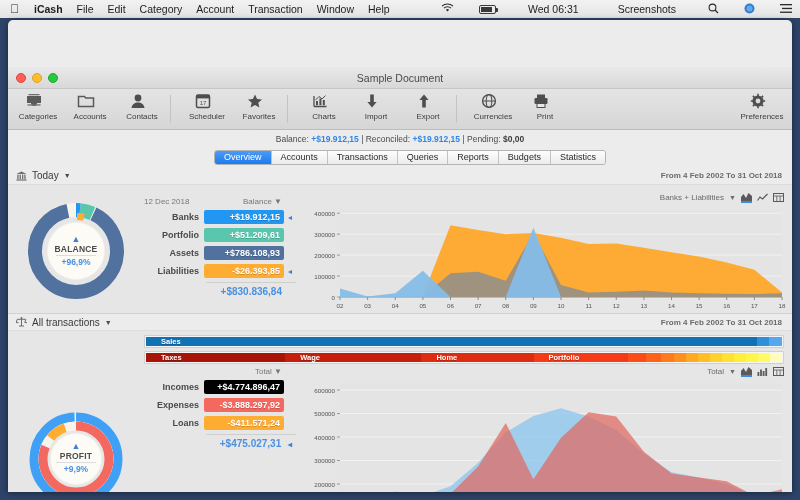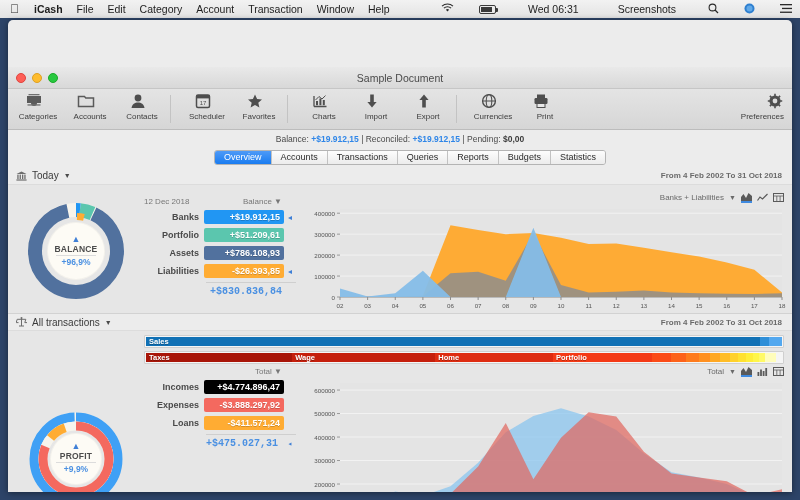--- a/index.html
+++ b/index.html
@@ -70,21 +70,21 @@
     position: relative;
   }
   .tgroup { display: flex; }
   .tsep { width: 1px; background: #c3c3c3; height: 28px; margin: 4px 6px; }
   .titem {
     width: 52px; display: flex; flex-direction: column; align-items: center;
     gap: 1px; cursor: default;
   }
   .titem .ico { height: 20px; display: flex; align-items: center; justify-content: center; color: #4e4e4e; }
   .titem .lbl { font-size: 8px; color: #3c3c3c; white-space: nowrap; margin-left: 8px; }
-  #prefs-item { position: absolute; right: 8px; top: 2px; align-items: flex-end; }
+  #prefs-item { position: absolute; right: 8px; top: 2px; }
 
   
   #statusline {
     height: 17px; background: #ececec;
     display: flex; align-items: center; justify-content: center;
     font-size: 8.5px; color: #4a4a4a;
   }
   .accent { color: #2f86e8; font-weight: bold; }
   .neutral { color: #3c3c3c; font-weight: bold;}
 
@@ -134,42 +134,42 @@
   .figs .fh { display:flex; justify-content: space-between; font-size: 8px; color:#777; margin-bottom: 4px; padding-right:14px;}
   .figs .frow { display: flex; align-items: center; margin-bottom: 4px; }
   .figs .fname { width: 60px; text-align: right; font-size: 9px; font-weight: bold; color: #4a4a4a; padding-right: 5px;}
   .figs .fchip {
     flex: 1; height: 14px; border-radius: 2px; color: #fff;
     font-size: 9px; font-weight: bold; display:flex; align-items:center; justify-content:flex-end;
     padding-right: 4px; text-shadow: 0 1px 0 rgba(0,0,0,.18);
   }
   .figs .arrow { width: 12px; text-align:center; color:#3f7fd6; font-size: 8px; }
   .figs .ftot-sep { height:1px; background:#cfcfcf; margin: 4px 0 3px 62px; }
-  .figs .ftot { text-align: right; font-size: 10px; font-weight: bold; color:#4a90e2; padding-right: 14px; font-family: Liberation Mono, monospace; }
+  .figs .ftot { text-align: right; font-size: 10px; font-weight: bold; color:#4a90e2; padding-right: 14px; }
 
   
   .chart-area { flex: 1; padding: 2px 6px 0 2px; position: relative; }
   .chart-tools {
     display:flex; align-items:center; justify-content:flex-end; gap: 5px;
     font-size: 8px; color:#6a6a6a; height: 12px; padding-right: 2px;
   }
   .chart-tools .ct-caret { font-size: 7px; }
   .ct-ico { display:inline-flex; align-items:center; }
   .ct-ico.sel { border-bottom: 2px solid #3f8ae0; padding-bottom:0px; }
   .plot { position: relative; }
   .plot svg { display: block; }
 
   
   .catbars { position: absolute; left: 136px; right: 8px; top: 4px; }
   .catbar {
     height: 13px; margin-bottom: 3px; border: 1px solid #cfcfcf;
     background: #f5f5f5; display:flex; overflow:hidden; border-radius:1px;
     padding: 1px;
   }
-  .catseg { height: 100%; position: relative; display:flex; align-items:flex-end; }
+  .catseg { height: 100%; position: relative; display:flex; align-items:flex-end;padding-left:12px; }
   .catseg span {
     color:#fff; font-size: 7.5px; font-weight: bold; padding-left: 3px;
     white-space: nowrap; overflow: hidden; text-shadow: 0 1px 0 rgba(0,0,0,.25);
   }
 </style>
 </head>
 <body>
 
 <div id="menubar">
   <span class="apple"></span>

